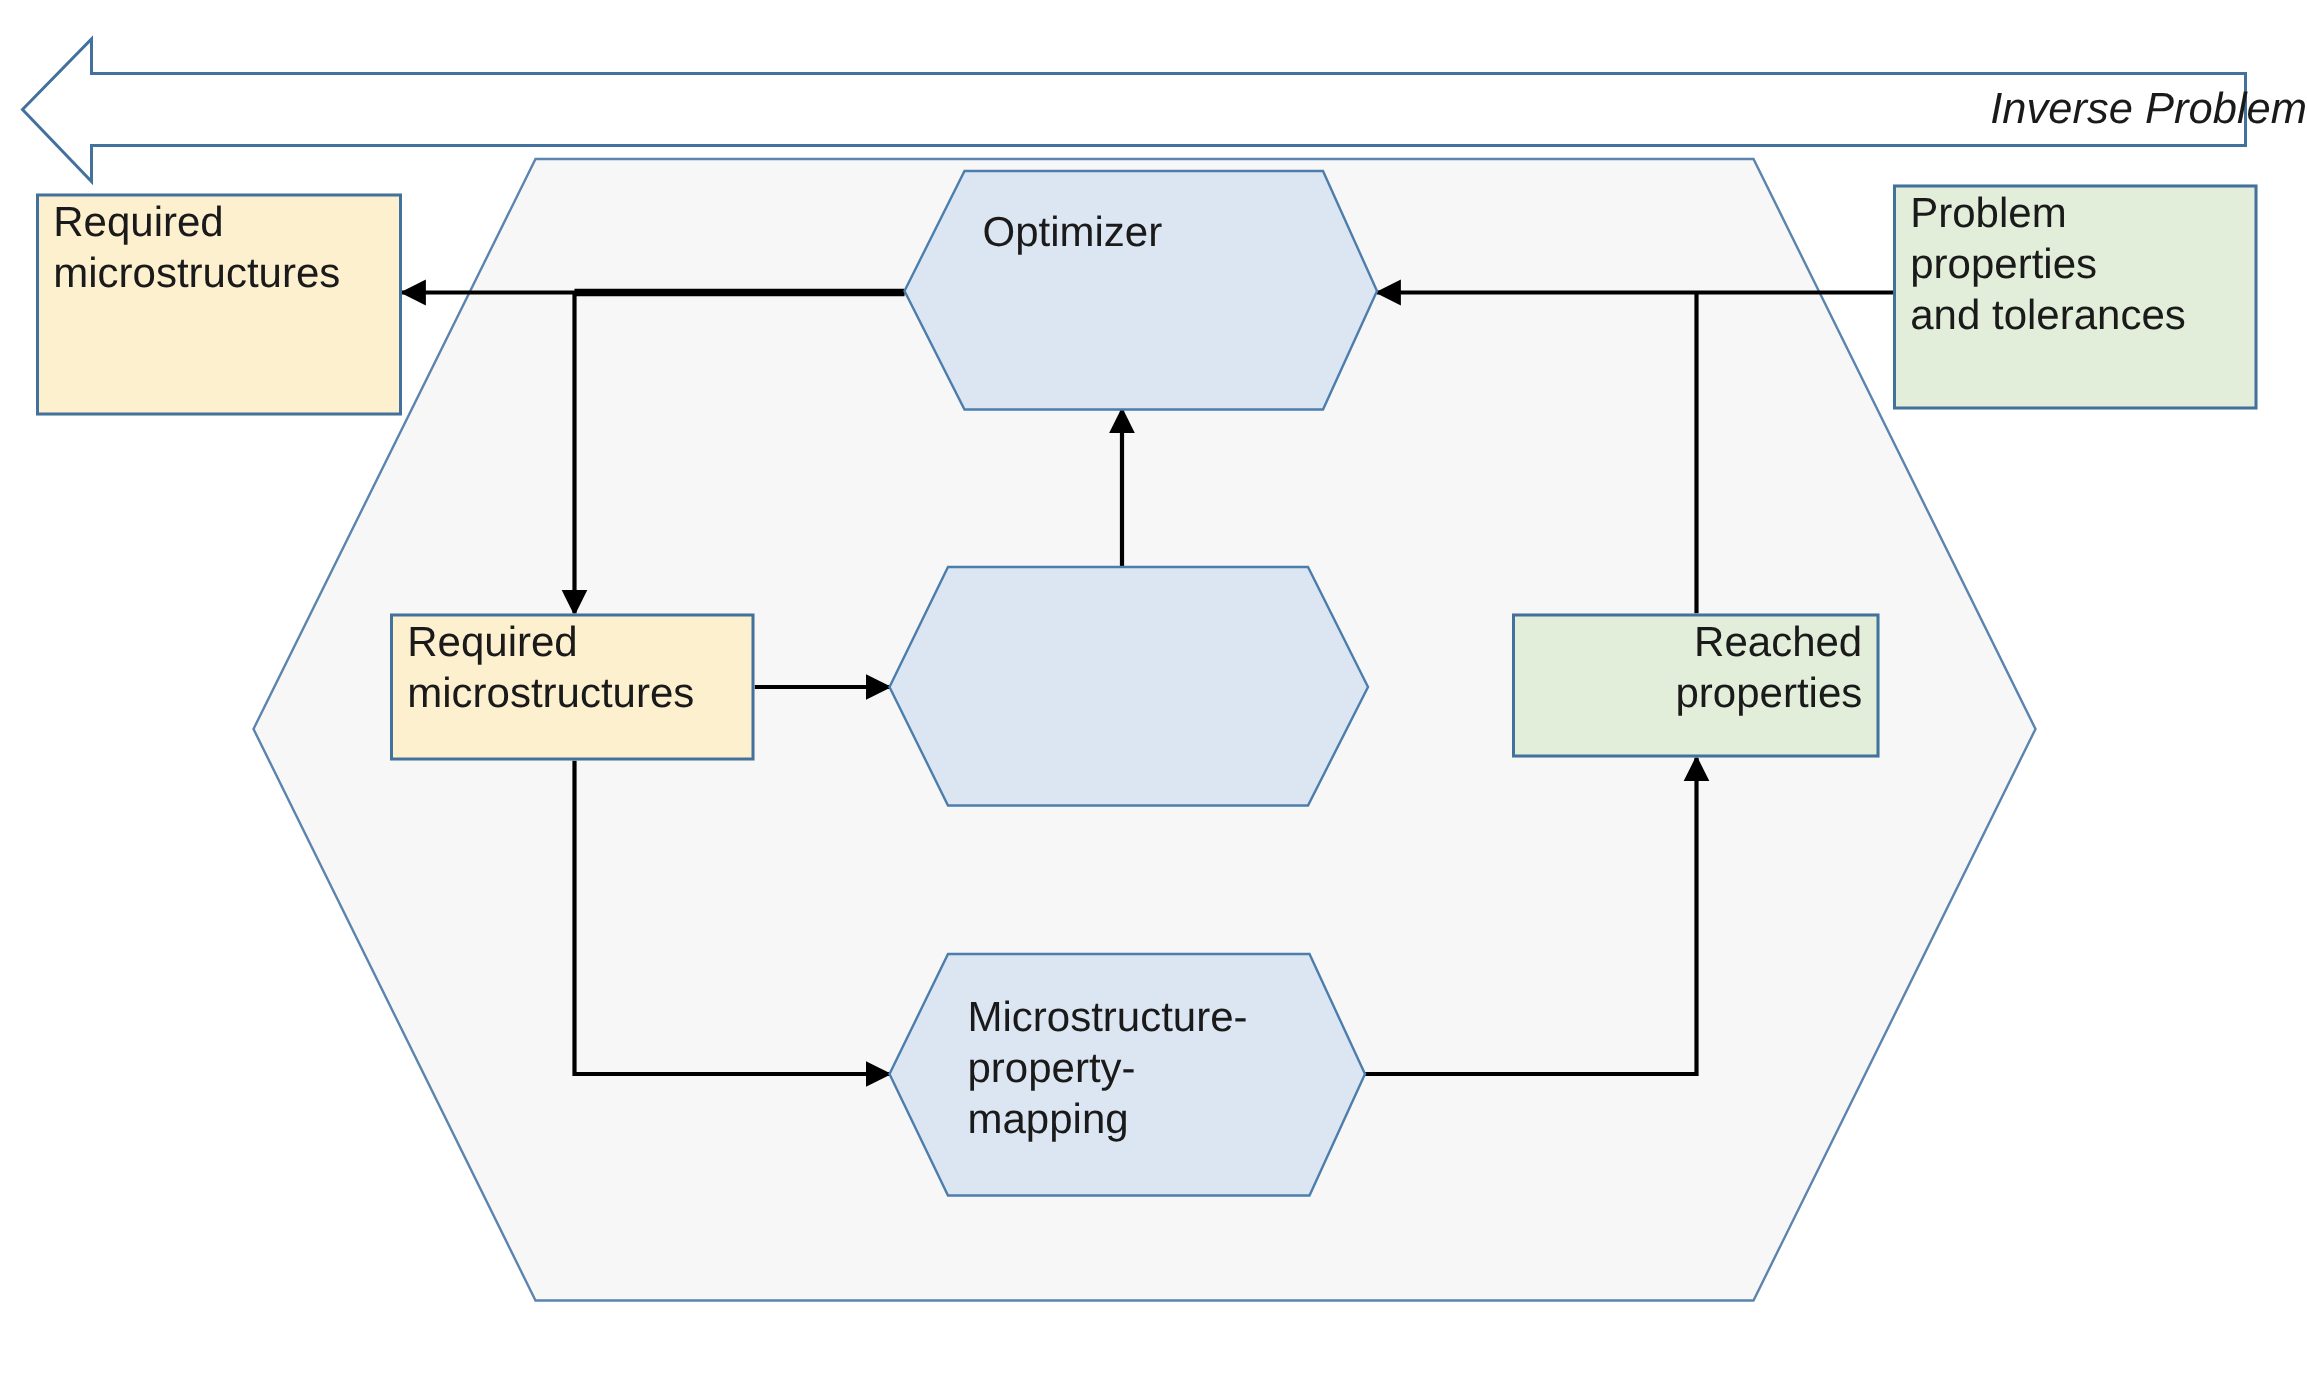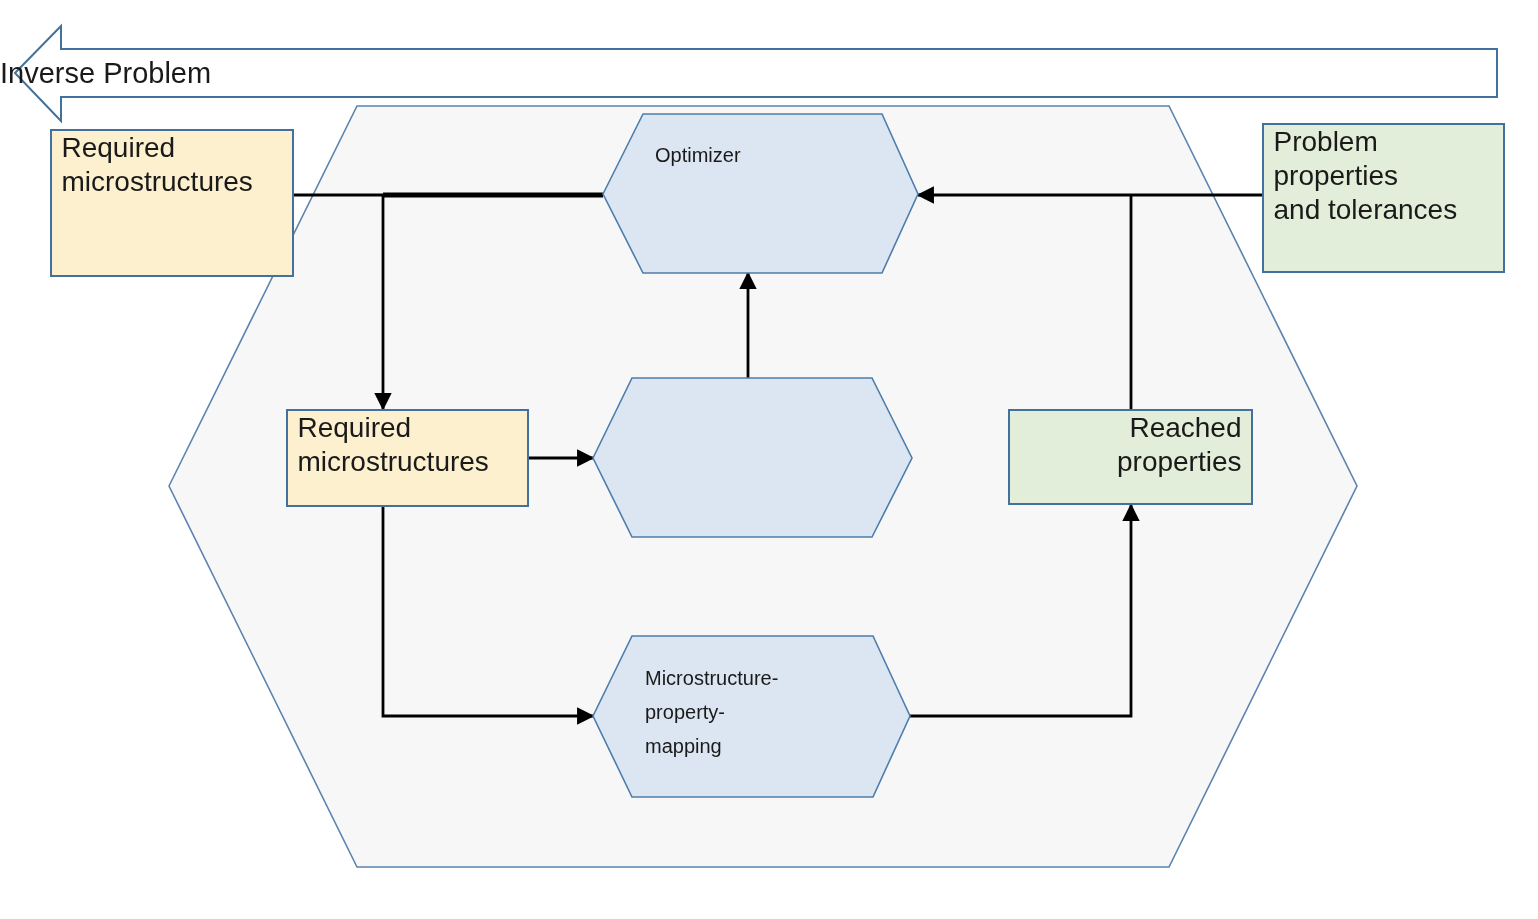--- a/index.html
+++ b/index.html
@@ -27,28 +27,28 @@
   .process-hex{fill:var(--color-process-fill);stroke:var(--color-process-border);stroke-width:1.6;}
   .conn{fill:none;stroke:var(--color-connector);stroke-width:2.8;}
   .conn.thick{stroke-width:5;}
   .arrowhead{fill:var(--color-connector);}
   .box{
     position:absolute;box-sizing:border-box;
     border:2.5px solid var(--color-box-border);
     padding:0 9.5px;font-size:28px;line-height:34px;
     white-space:pre-line;
   }
-  .box.micro{background:var(--color-micro-fill);margin-left:26px;}
+  .box.micro{background:var(--color-micro-fill);}
   .box.prop{background:var(--color-prop-fill);}
   .hex-label{
-    position:absolute;font-size:20px;line-height:34px;white-space:pre-line;
+    position:absolute;font-size:28px;line-height:34px;white-space:pre-line;
   }
   .banner-title{
-    position:absolute;left:0;top:56px;width:1538px;text-align:left;
-    font-size:29px;line-height:34px;
+    position:absolute;left:0;top:56px;width:1538px;text-align:right;
+    font-size:29px;line-height:34px;font-style:italic;
   }
 </style>
 </head>
 <body>
 
 <div class="canvas">
 
   <svg class="layer" viewBox="0 0 1538 919" xmlns="http://www.w3.org/2000/svg">
     <defs>
       <marker id="arr" viewBox="0 0 12 12" refX="11" refY="6" markerWidth="6.2" markerHeight="6.2" orient="auto-start-reverse">

